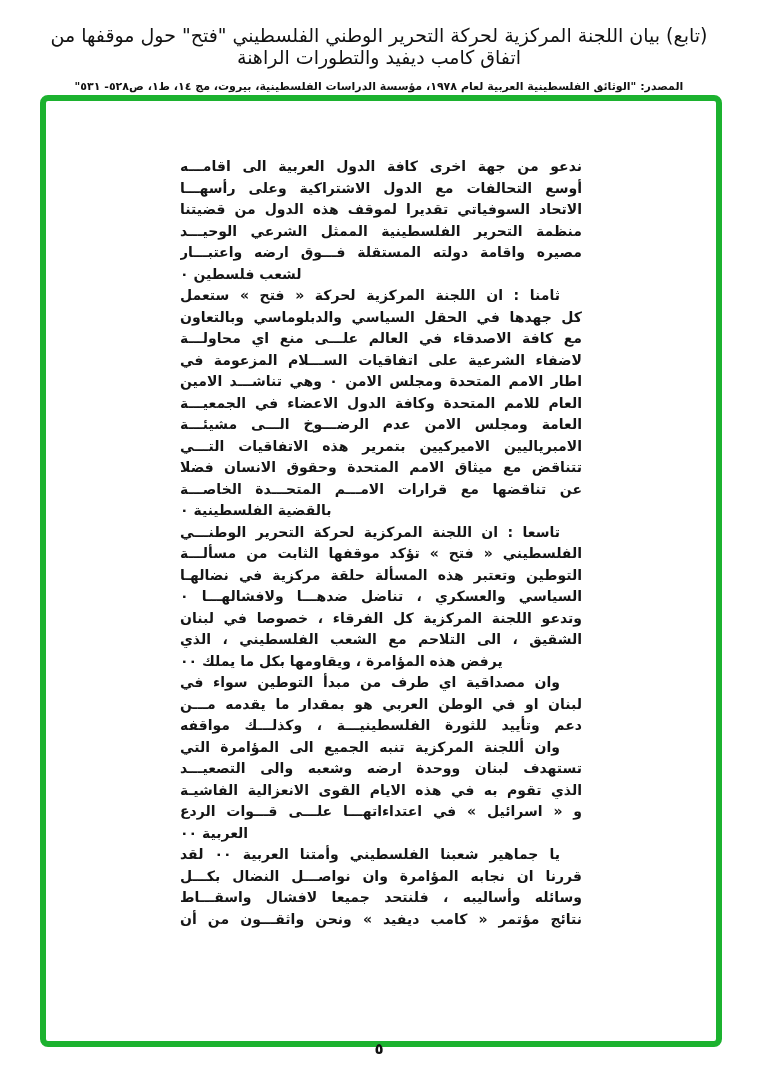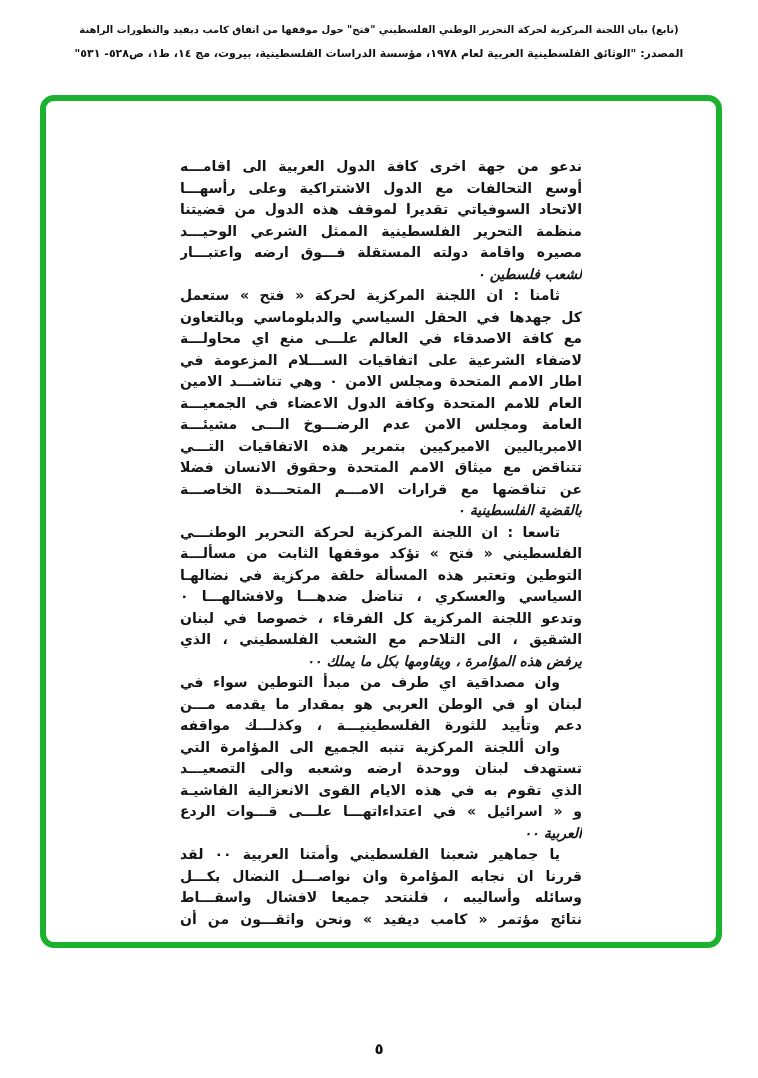--- a/index.html
+++ b/index.html
@@ -18,40 +18,40 @@
   .doc-header {
     position: absolute;
     top: 24px;
     left: 0;
     width: 758px;
     direction: rtl;
     text-align: center;
     color: #111111;
   }
   .header-title {
-    font-size: 10px;
-    font-weight: bold;
+    font-size: 19px;
+    font-weight: normal;
     letter-spacing: 0;
     padding: 0 30px;
   }
   .header-source {
     font-size: 11px;
     font-weight: bold;
     margin-top: 12px;
     padding: 0 40px;
   }
   .frame {
     position: absolute;
     left: 40px;
     top: 95px;
     width: 682px;
-    height: 853px;
+    height: 952px;
     box-sizing: border-box;
     border: 6px solid #1cb22f;
-    border-radius: 14px;
+    border-radius: 8px;
     background: #ffffff;
   }
   .text-col {
     width: 402px;
     margin: 0 auto;
     padding-top: 55px;
     direction: rtl;
     color: #151515;
   }
   .para { margin: 0; }
@@ -61,21 +61,21 @@
     line-height: 21.5px;
     height: 21.5px;
     overflow: hidden;
     white-space: nowrap;
   }
   .line.justify {
     white-space: normal;
     text-align: justify;
     text-align-last: justify;
   }
-  .line.left  { text-align: right; font-style: italic; }
+  .line.left  { text-align: left; }
   .line.first-indent { padding-right: 22px; }
   .page-num {
     position: absolute;
     top: 1040px;
     left: 0;
     width: 758px;
     text-align: center;
     font-size: 15px;
     font-weight: bold;
     color: #111111;

